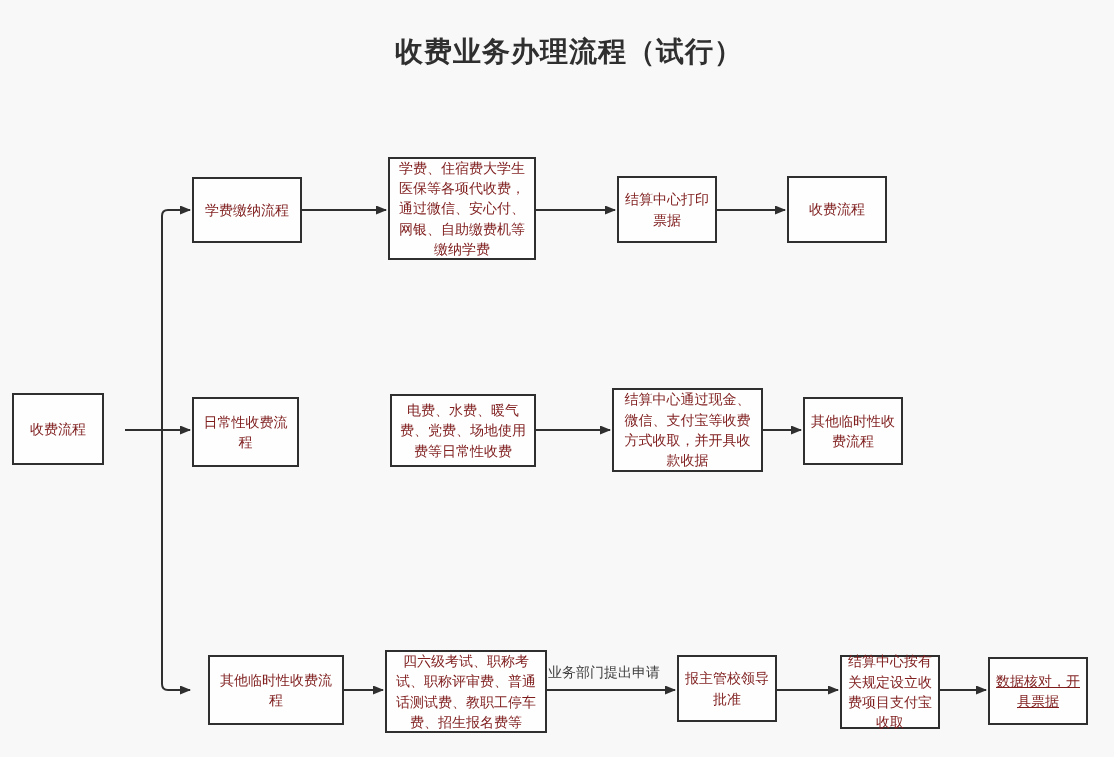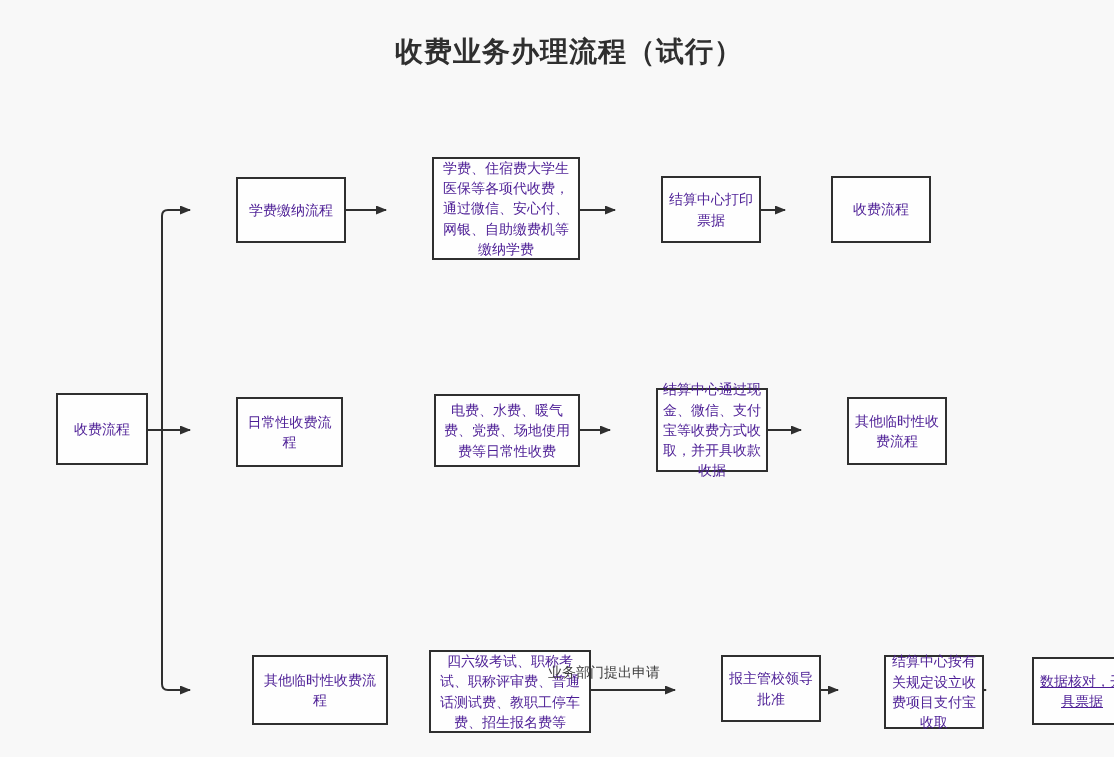--- a/index.html
+++ b/index.html
@@ -20,23 +20,22 @@
     letter-spacing:1px;
     margin-left:12px;
   }
   .node{
     position:absolute;
     box-sizing:border-box;
     background:#fefefe;
     border:2px solid #2f2f2f;
     display:flex;align-items:center;justify-content:center;
     text-align:center;
-    font-size:14px;line-height:1.45;color:#4c1d95;
+    font-size:14px;line-height:1.45;color:#7f1d1d;
     padding:4px 5px;
-    margin-left:44px;
   }
   .edge-label{
     position:absolute;
     font-size:14px;color:#3d3d3d;
     text-align:left;white-space:nowrap;
   }
   svg.connectors{position:absolute;top:0;left:0;}
 </style>
 </head>
 <body>
@@ -75,21 +74,21 @@
 
   <div class="node" style="left:12px;top:393px;width:92px;height:72px;">收费流程</div>
 
   <div class="node" style="left:192px;top:177px;width:110px;height:66px;">学费缴纳流程</div>
   <div class="node" style="left:388px;top:157px;width:148px;height:103px;">学费、住宿费大学生医保等各项代收费，通过微信、安心付、网银、自助缴费机等缴纳学费</div>
   <div class="node" style="left:617px;top:176px;width:100px;height:67px;">结算中心打印票据</div>
   <div class="node" style="left:787px;top:176px;width:100px;height:67px;">收费流程</div>
 
   <div class="node" style="left:192px;top:397px;width:107px;height:70px;">日常性收费流程</div>
   <div class="node" style="left:390px;top:394px;width:146px;height:73px;">电费、水费、暖气费、党费、场地使用费等日常性收费</div>
-  <div class="node" style="left:612px;top:388px;width:112px;height:84px;">结算中心通过现金、微信、支付宝等收费方式收取，并开具收款收据</div>
+  <div class="node" style="left:612px;top:388px;width:151px;height:84px;">结算中心通过现金、微信、支付宝等收费方式收取，并开具收款收据</div>
   <div class="node" style="left:803px;top:397px;width:100px;height:68px;">其他临时性收费流程</div>
 
   <div class="node" style="left:208px;top:655px;width:136px;height:70px;">其他临时性收费流程</div>
   <div class="node" style="left:385px;top:650px;width:162px;height:83px;">四六级考试、职称考试、职称评审费、普通话测试费、教职工停车费、招生报名费等</div>
   <div class="edge-label" style="left:548px;top:664px;width:128px;">业务部门提出申请</div>
   <div class="node" style="left:677px;top:655px;width:100px;height:67px;">报主管校领导批准</div>
   <div class="node" style="left:840px;top:655px;width:100px;height:74px;">结算中心按有关规定设立收费项目支付宝收取</div>
   <div class="node" style="left:988px;top:657px;width:100px;height:68px;text-decoration:underline;">数据核对，开具票据</div>
 
 </div>

